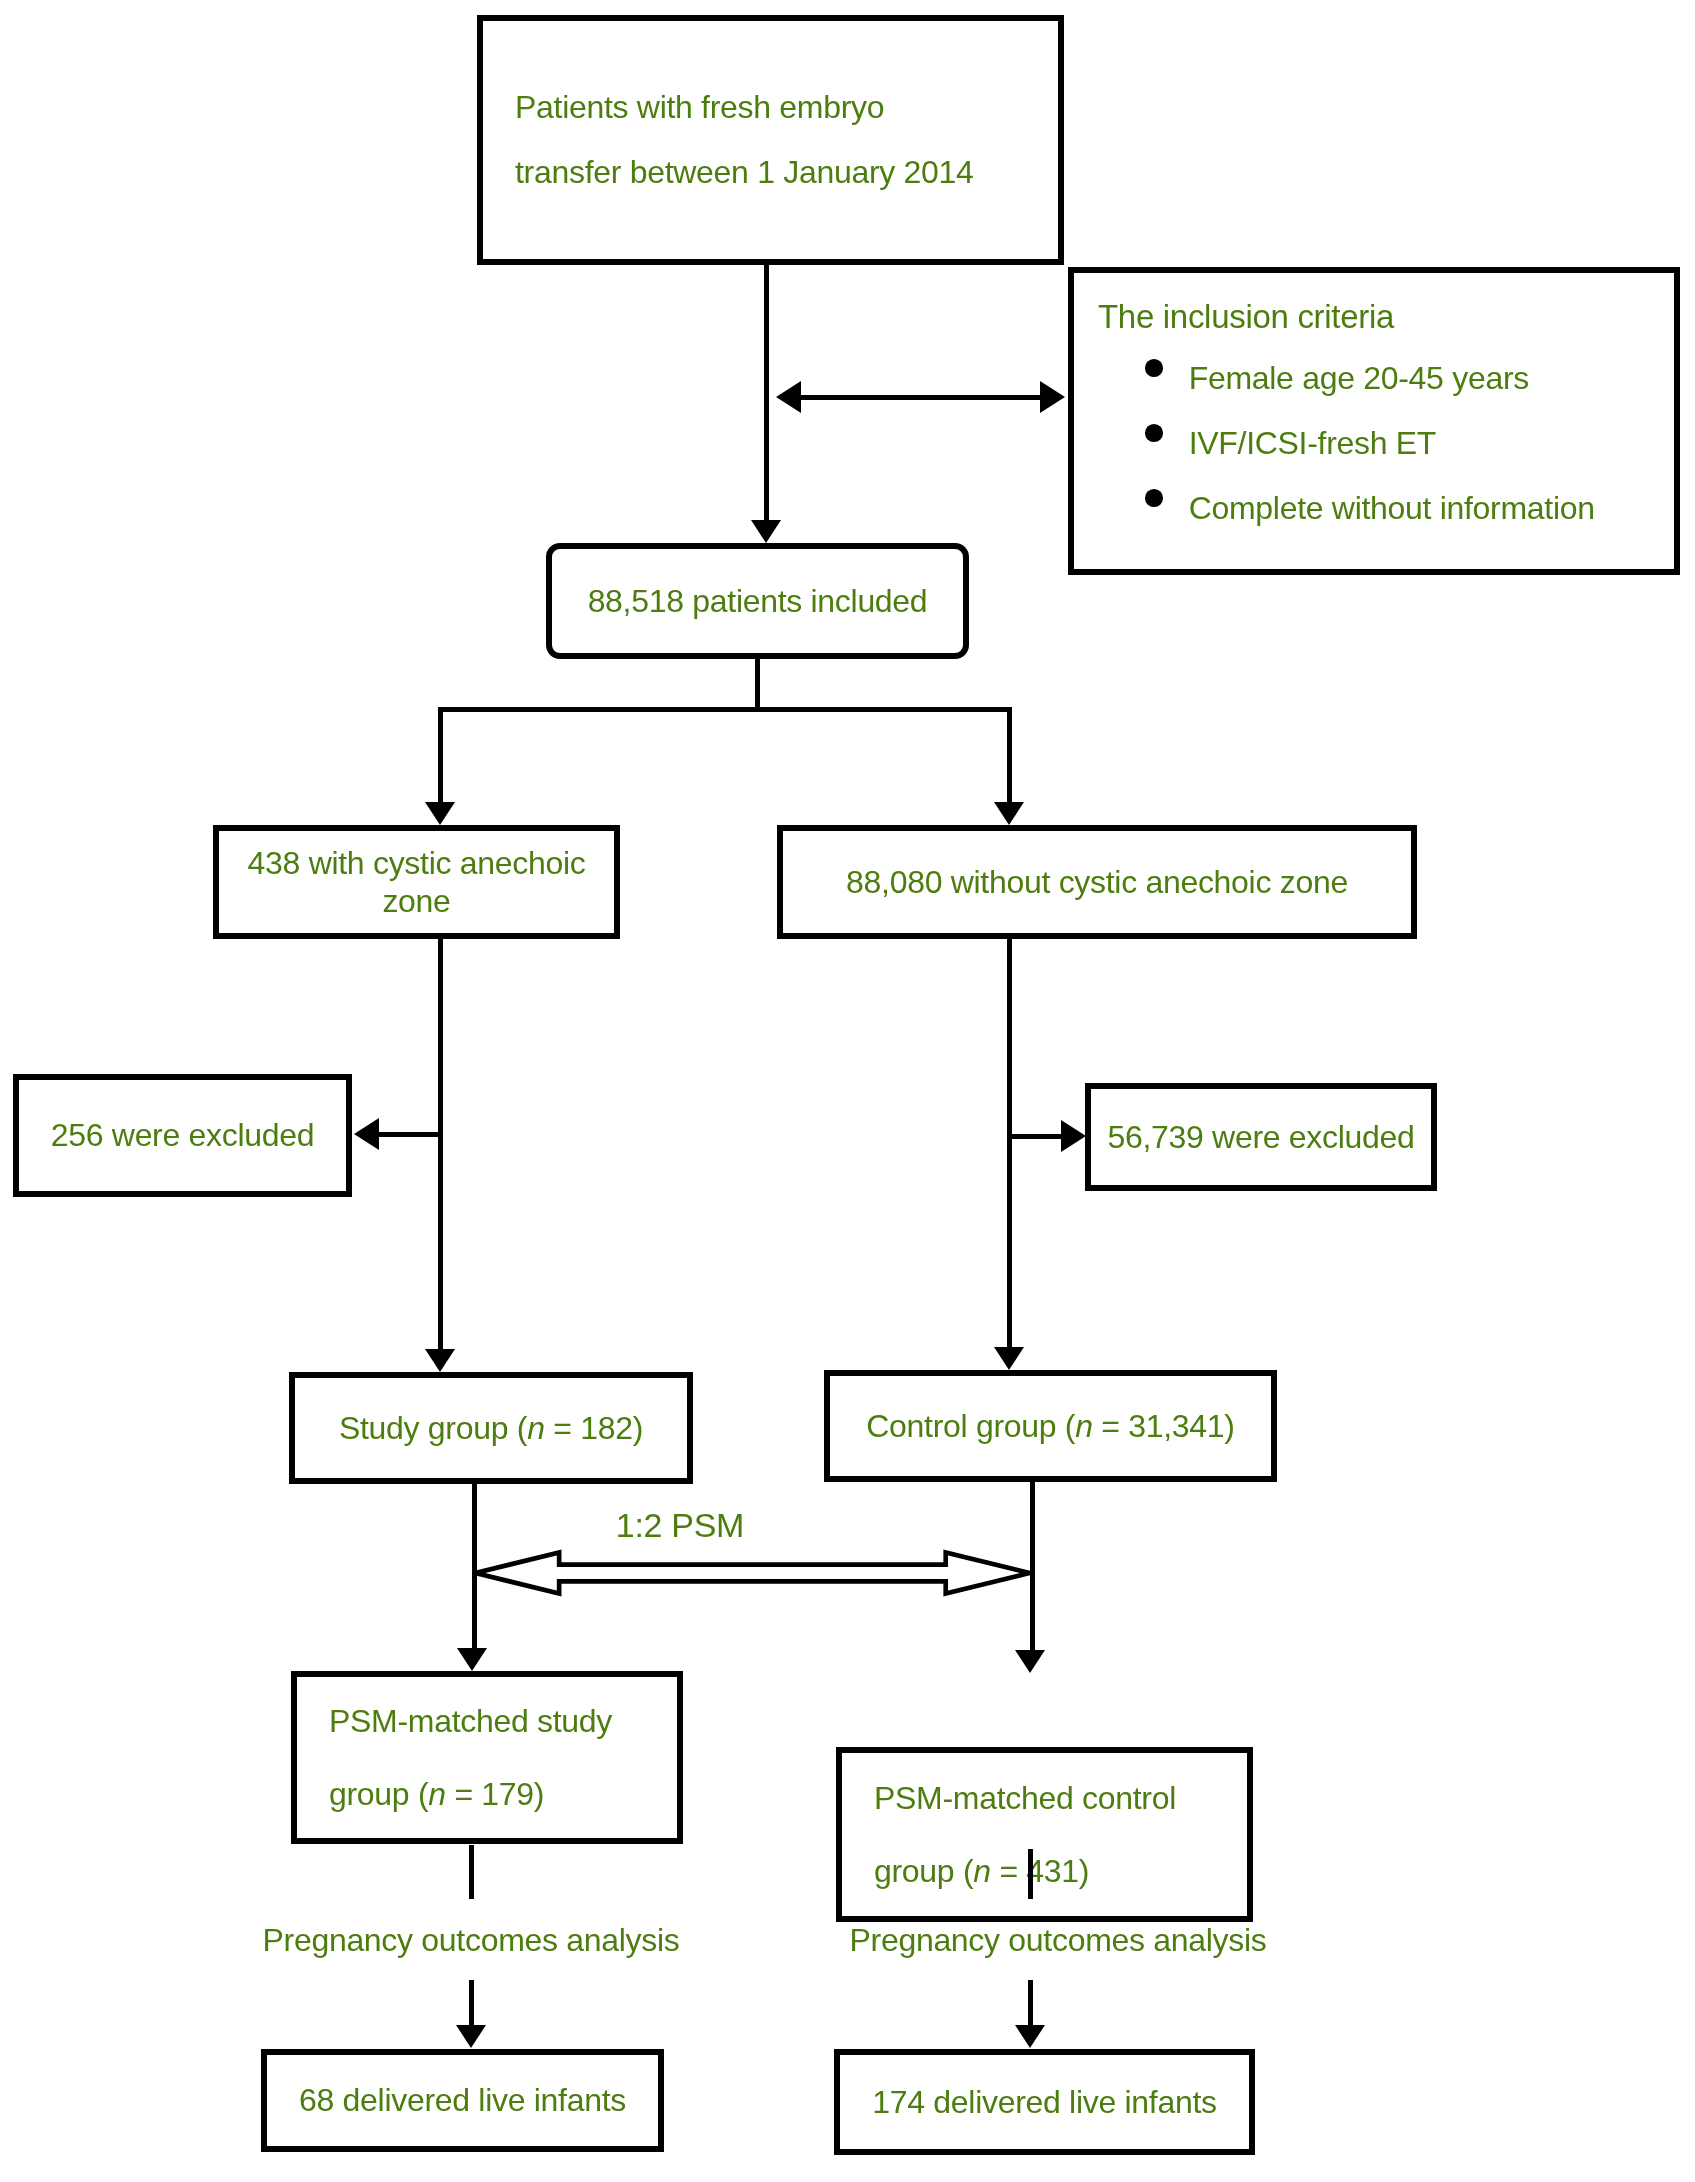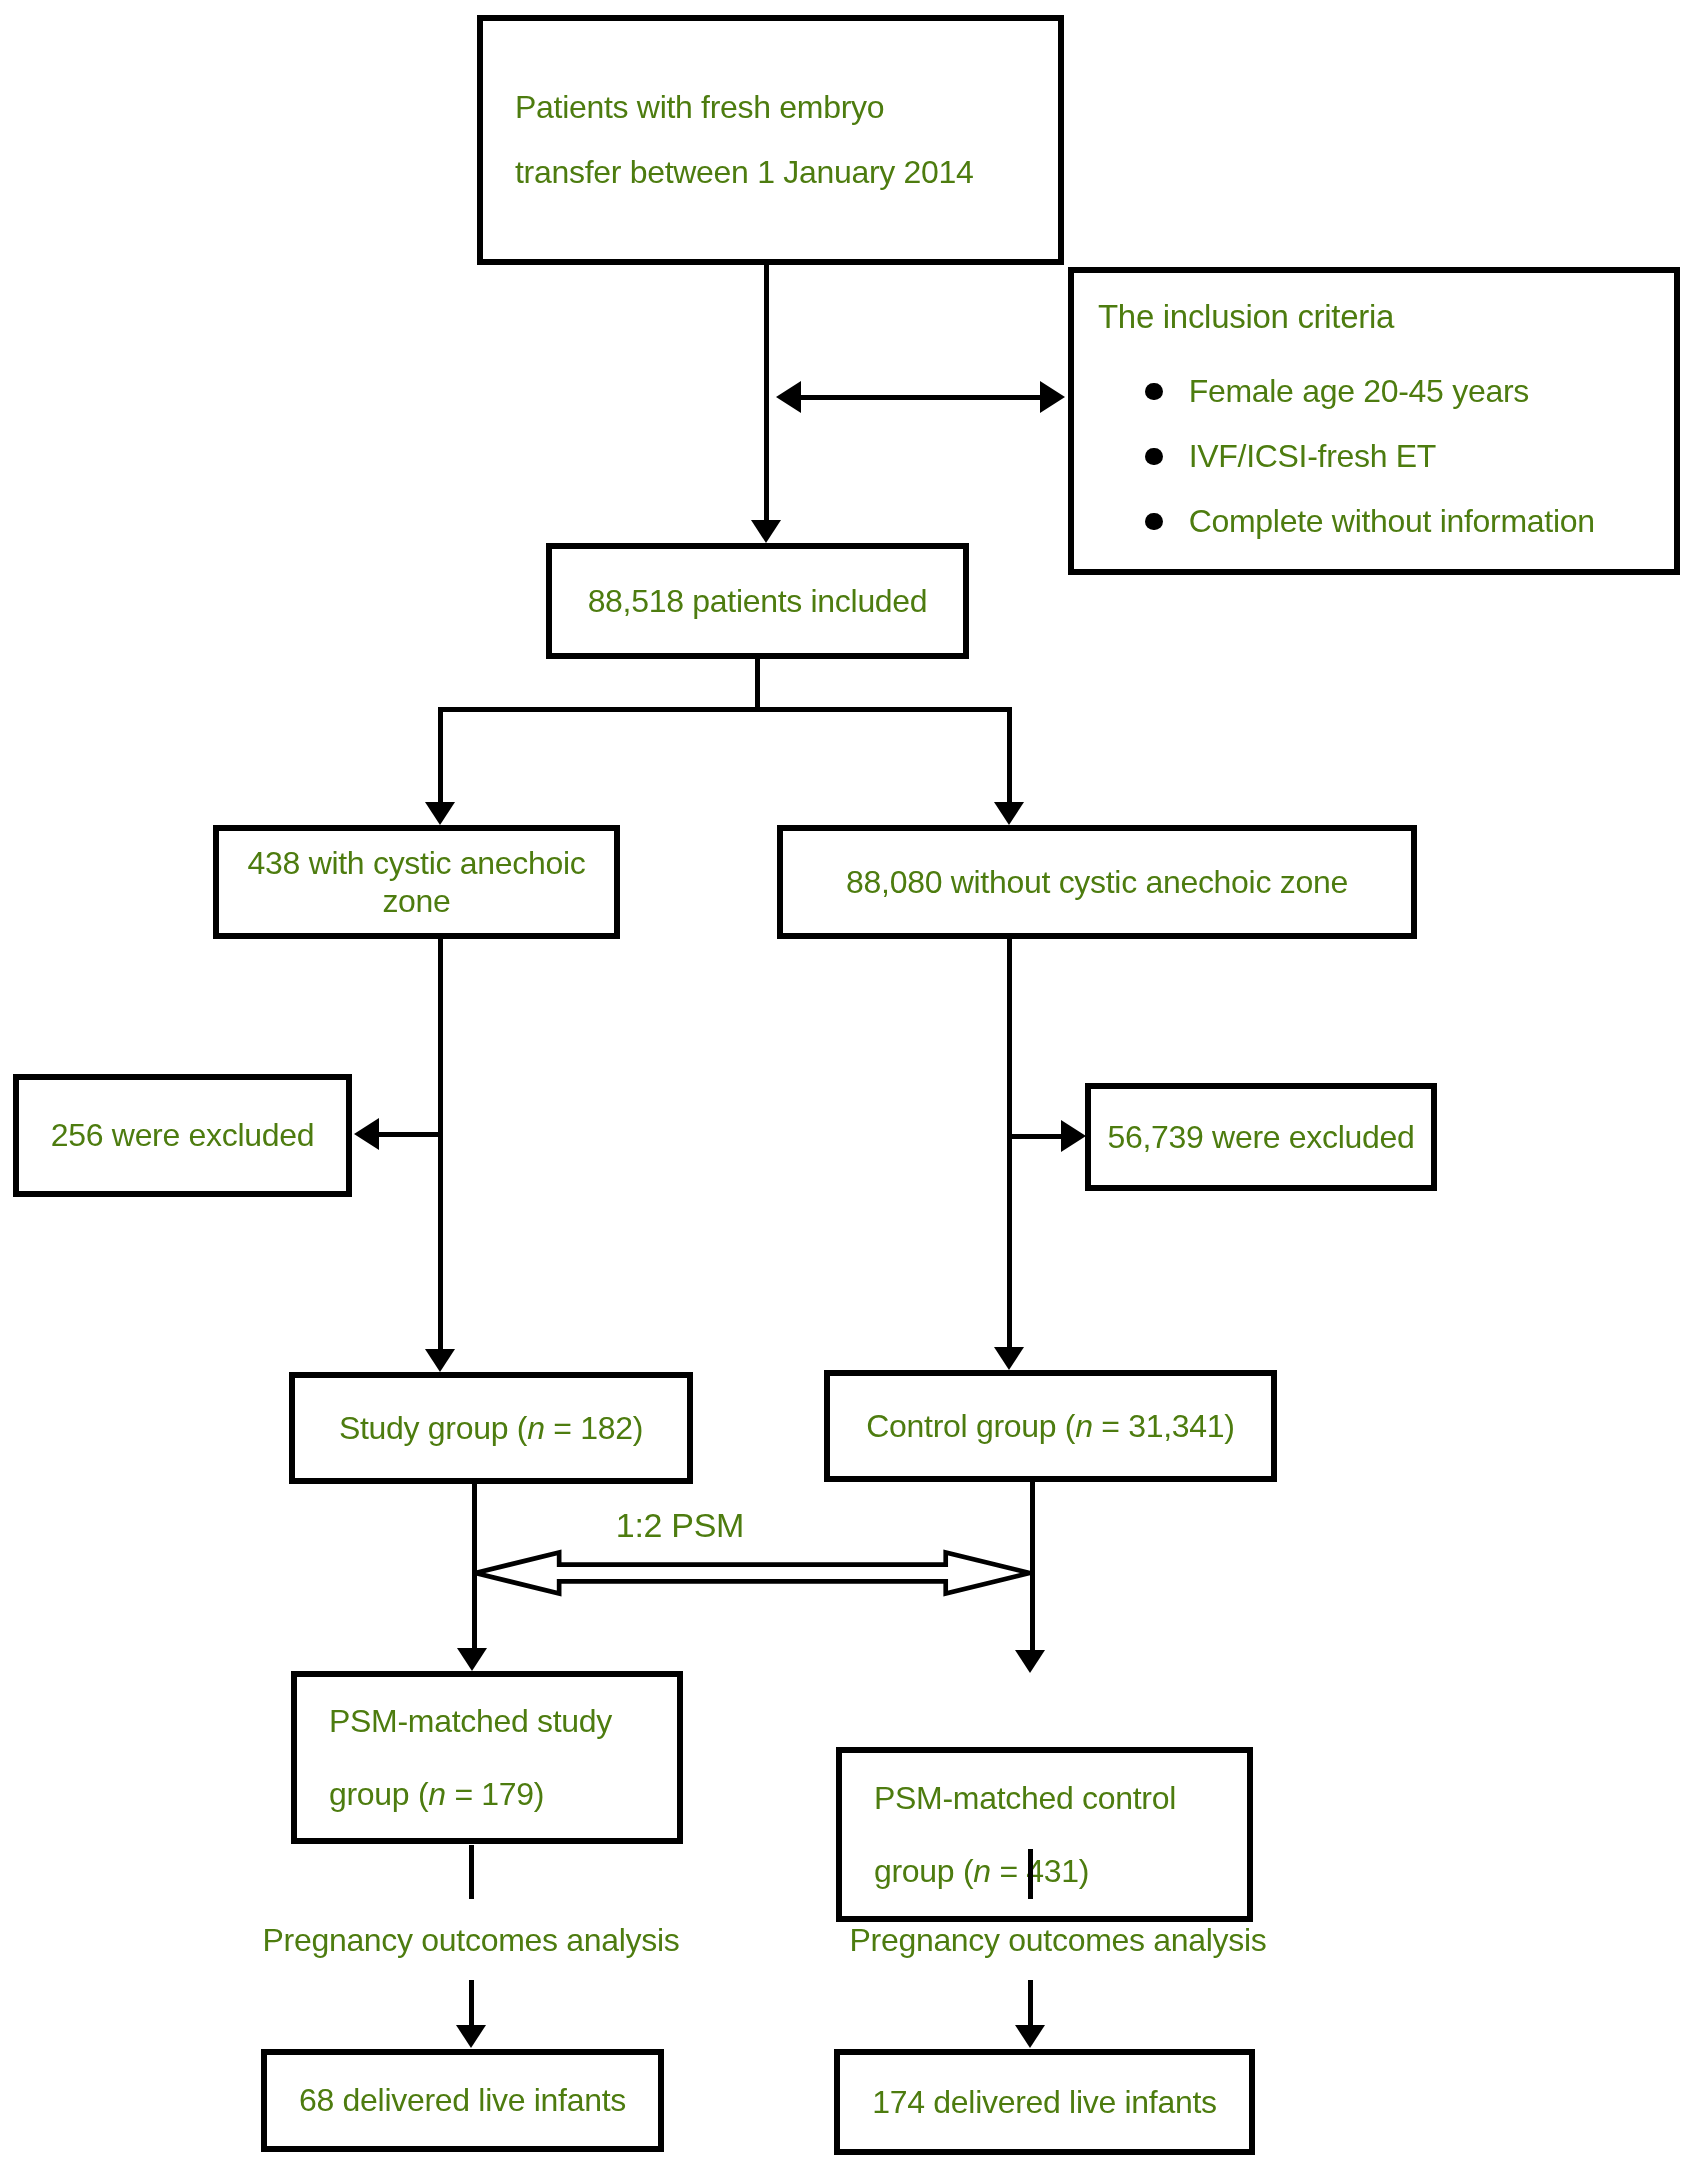--- a/index.html
+++ b/index.html
@@ -12,35 +12,35 @@
     position:absolute;border:6.5px solid #000;background:#fff;
     display:flex;align-items:center;justify-content:center;
     font-size:32px;line-height:1.2;box-sizing:border-box;text-align:center;
   }
   .box.multiline{
     flex-direction:column;align-items:flex-start;justify-content:center;
     text-align:left;padding-left:32px;
   }
   .b-top{left:477px;top:15px;width:587px;height:250px;line-height:65px;}
   .b-incl{left:1068px;top:267px;width:612px;height:308px;display:block;text-align:left;}
-  .b-included{left:546px;top:543px;width:423px;height:116px;}
+  .b-included{left:546px;top:543px;width:423px;height:116px;border-radius:14px;}
   .b-438{left:213px;top:825px;width:407px;height:114px;}
   .b-88080{left:777px;top:825px;width:640px;height:114px;}
   .b-excl-l{left:13px;top:1074px;width:339px;height:123px;}
   .b-excl-r{left:1085px;top:1083px;width:352px;height:108px;text-align:right;}
   .b-study{left:289px;top:1372px;width:404px;height:112px;}
   .b-control{left:824px;top:1370px;width:453px;height:112px;}
   .b-psm-s{left:291px;top:1671px;width:392px;height:173px;line-height:73px;}
   .b-psm-c{left:836px;top:1747px;width:417px;height:175px;line-height:73px;}
   .b-inf-l{left:261px;top:2049px;width:403px;height:103px;}
   .b-inf-r{left:834px;top:2049px;width:421px;height:106px;}
 
   .incl-title{margin:24px 0 0 24px;font-size:33px;}
   .incl-list{margin-top:22.4px;}
-  .incl-row{display:flex;align-items:center;height:65px;padding-left:71px;}
+  .incl-row{display:flex;height:65px;padding-left:71px;}
   .bullet{width:17.7px;height:17.7px;border-radius:50%;background:#000;margin-right:26px;flex:0 0 auto;}
 
   .it{font-style:italic;}
 
   .vl,.hl{position:absolute;background:#000;}
   
   .l-top-included{left:764px;top:265px;width:4.7px;height:257px;}
   .l-included-split{left:755px;top:657px;width:4.7px;height:53px;}
   .l-split-h{left:438px;top:707px;width:573px;height:4.7px;}
   .l-split-438{left:438px;top:707px;width:4.7px;height:97px;}

